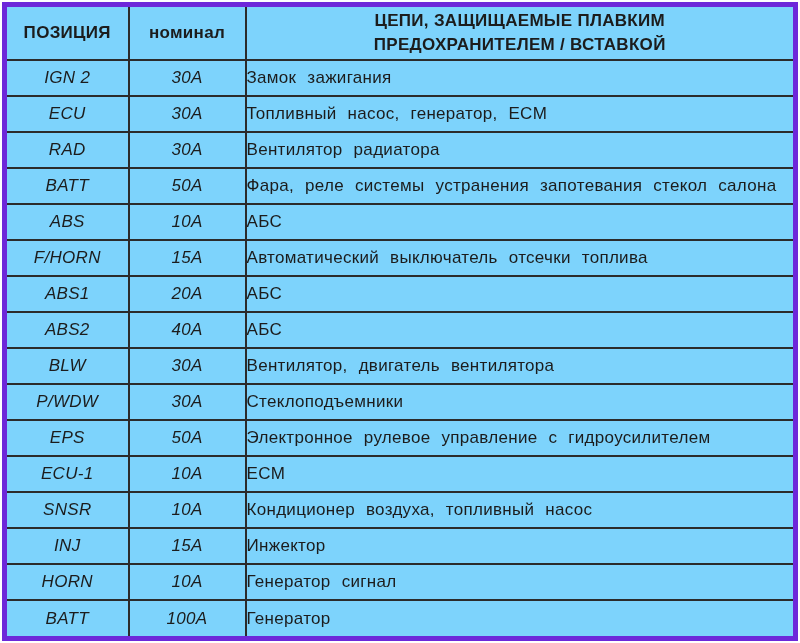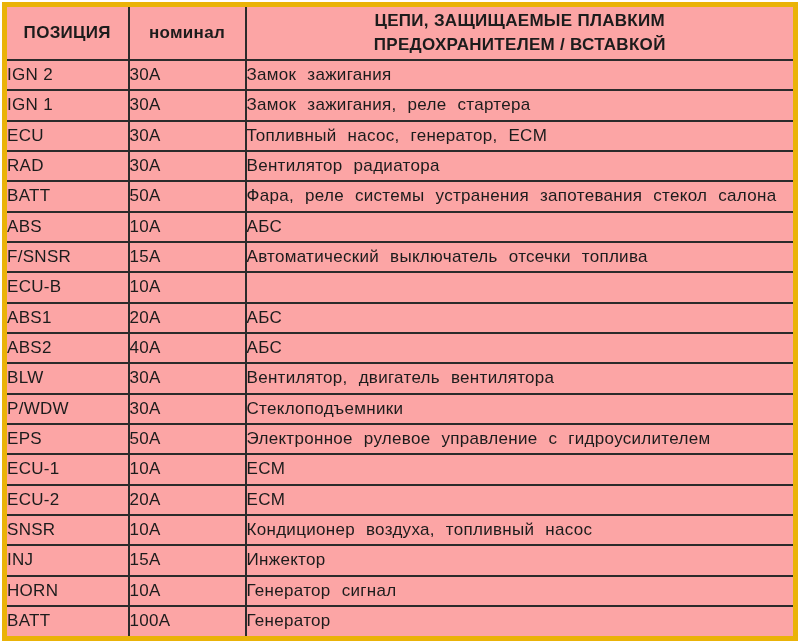--- a/index.html
+++ b/index.html
@@ -17,22 +17,22 @@
     height: 643px;
     padding: 2px;
     background: #ffffff;
   }
   table.fuse-table {
     box-sizing: border-box;
     width: 100%;
     height: 100%;
     border-collapse: collapse;
     table-layout: fixed;
-    background: #fca5a5;
-    border: 5px solid #eab308;
+    background: #7dd3fc;
+    border: 5px solid #6d28d9;
   }
   table.fuse-table th,
   table.fuse-table td {
     border: 2px solid #2b2b2b;
     color: #1c1c1c;
     font-size: 17px;
     letter-spacing: 0.3px;
     padding: 0;
     overflow: hidden;
     white-space: nowrap;
@@ -42,22 +42,23 @@
     text-align: center;
     vertical-align: middle;
     height: 52px;
     font-size: 17.5px;
   }
   .col-position { width: 124px; }
   .col-rating   { width: 117px; }
   .col-circuit  { width: auto; }
   td.position-cell,
   td.rating-cell {
-    text-align: left;
+    text-align: center;
     vertical-align: middle;
+    font-style: italic;
   }
   td.circuit-cell {
     text-align: left;
     vertical-align: middle;
     padding-left: 10px;
     word-spacing: 6px;
   }
   .hdr-line {
     line-height: 24px;
   }
@@ -86,53 +87,43 @@
         </th>
       </tr>
     </thead>
     <tbody>
         <tr>
           <td class="position-cell">IGN 2</td>
           <td class="rating-cell">30A</td>
           <td class="circuit-cell">Замок зажигания</td>
         </tr>
         <tr>
-          <td class="position-cell">IGN 1</td>
-          <td class="rating-cell">30A</td>
-          <td class="circuit-cell">Замок зажигания, реле стартера</td>
-        </tr>
-        <tr>
           <td class="position-cell">ECU</td>
           <td class="rating-cell">30A</td>
           <td class="circuit-cell">Топливный насос, генератор, ECM</td>
         </tr>
         <tr>
           <td class="position-cell">RAD</td>
           <td class="rating-cell">30A</td>
           <td class="circuit-cell">Вентилятор радиатора</td>
         </tr>
         <tr>
           <td class="position-cell">BATT</td>
           <td class="rating-cell">50A</td>
           <td class="circuit-cell">Фара, реле системы устранения запотевания стекол салона</td>
         </tr>
         <tr>
           <td class="position-cell">ABS</td>
           <td class="rating-cell">10A</td>
           <td class="circuit-cell">АБС</td>
         </tr>
         <tr>
-          <td class="position-cell">F/SNSR</td>
+          <td class="position-cell">F/HORN</td>
           <td class="rating-cell">15A</td>
           <td class="circuit-cell">Автоматический выключатель отсечки топлива</td>
-        </tr>
-        <tr>
-          <td class="position-cell">ECU-B</td>
-          <td class="rating-cell">10A</td>
-          <td class="circuit-cell"></td>
         </tr>
         <tr>
           <td class="position-cell">ABS1</td>
           <td class="rating-cell">20A</td>
           <td class="circuit-cell">АБС</td>
         </tr>
         <tr>
           <td class="position-cell">ABS2</td>
           <td class="rating-cell">40A</td>
           <td class="circuit-cell">АБС</td>
@@ -151,25 +142,20 @@
           <td class="position-cell">EPS</td>
           <td class="rating-cell">50A</td>
           <td class="circuit-cell">Электронное рулевое управление с гидроусилителем</td>
         </tr>
         <tr>
           <td class="position-cell">ECU-1</td>
           <td class="rating-cell">10A</td>
           <td class="circuit-cell">ECM</td>
         </tr>
         <tr>
-          <td class="position-cell">ECU-2</td>
-          <td class="rating-cell">20A</td>
-          <td class="circuit-cell">ECM</td>
-        </tr>
-        <tr>
           <td class="position-cell">SNSR</td>
           <td class="rating-cell">10A</td>
           <td class="circuit-cell">Кондиционер воздуха, топливный насос</td>
         </tr>
         <tr>
           <td class="position-cell">INJ</td>
           <td class="rating-cell">15A</td>
           <td class="circuit-cell">Инжектор</td>
         </tr>
         <tr>

